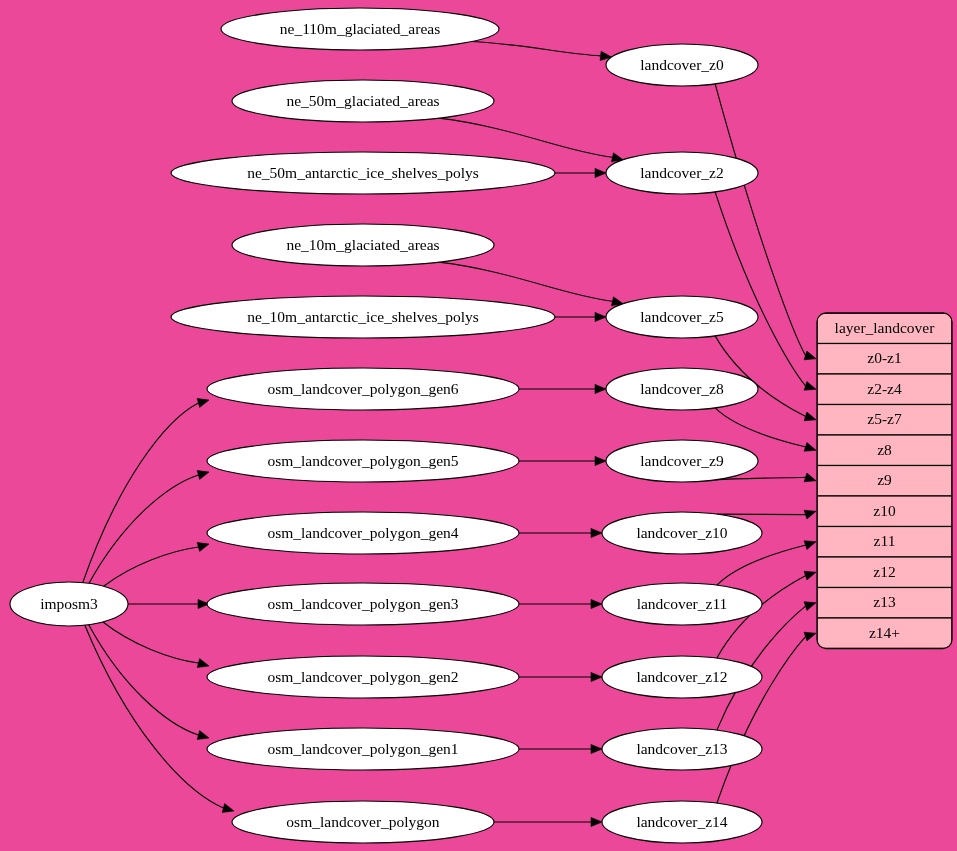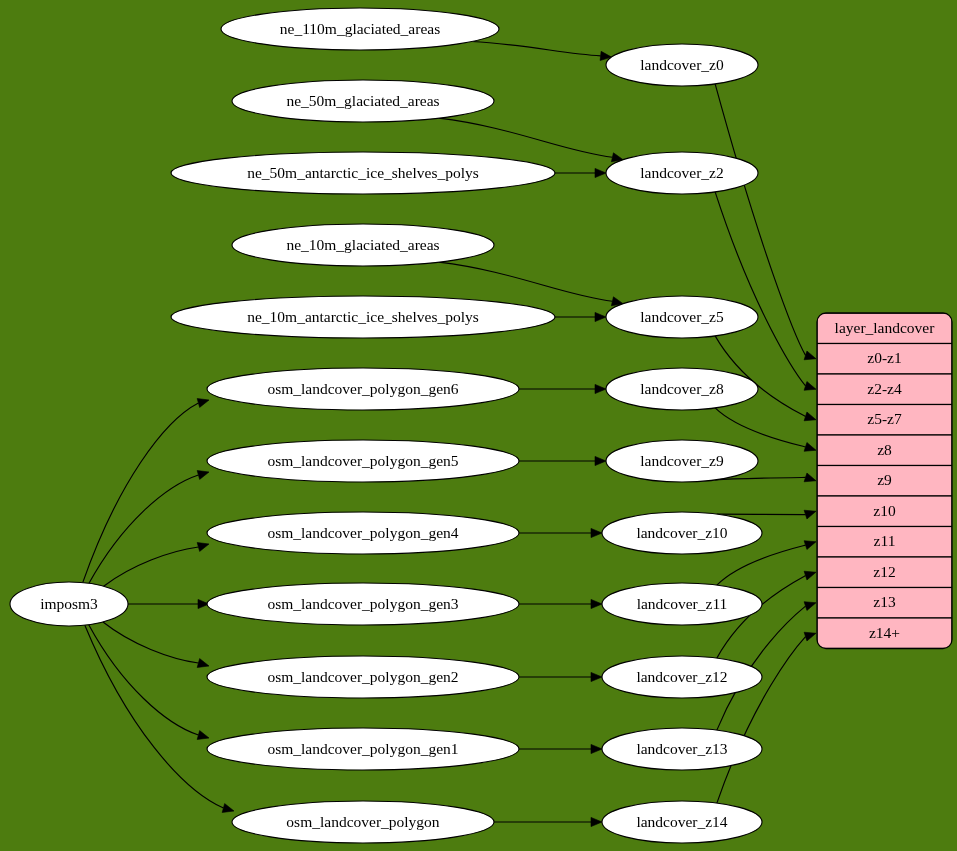--- a/index.html
+++ b/index.html
@@ -4,21 +4,21 @@
 <style>
   html, body {
     margin: 0;
     padding: 0;
     background: #ffffff;
   }
   #canvas {
     position: relative;
     width: 957px;
     height: 851px;
-    background: #4d7c0f;
+    background: #ec4899;
     font-family: "Liberation Serif", "DejaVu Serif", serif;
     overflow: hidden;
   }
   svg#graph {
     position: absolute;
     left: 0;
     top: 0;
     width: 957px;
     height: 851px;
   }

